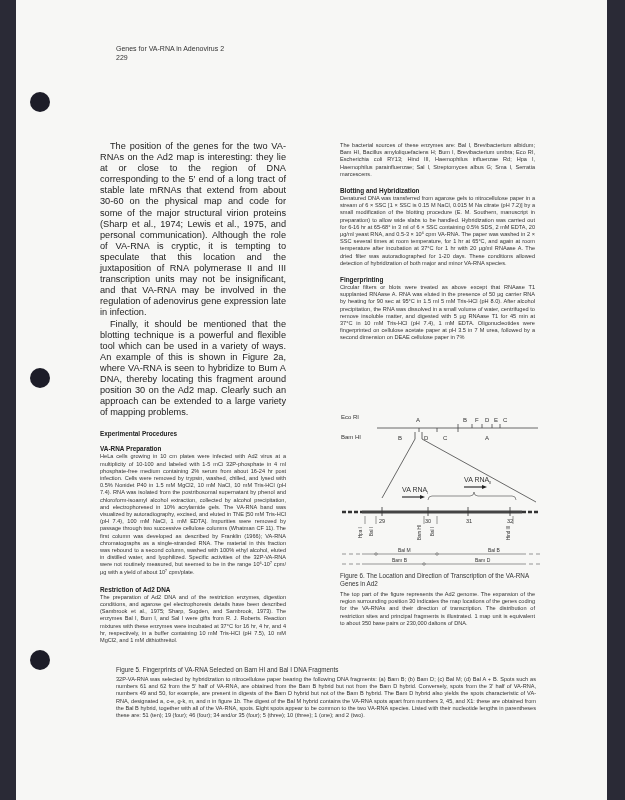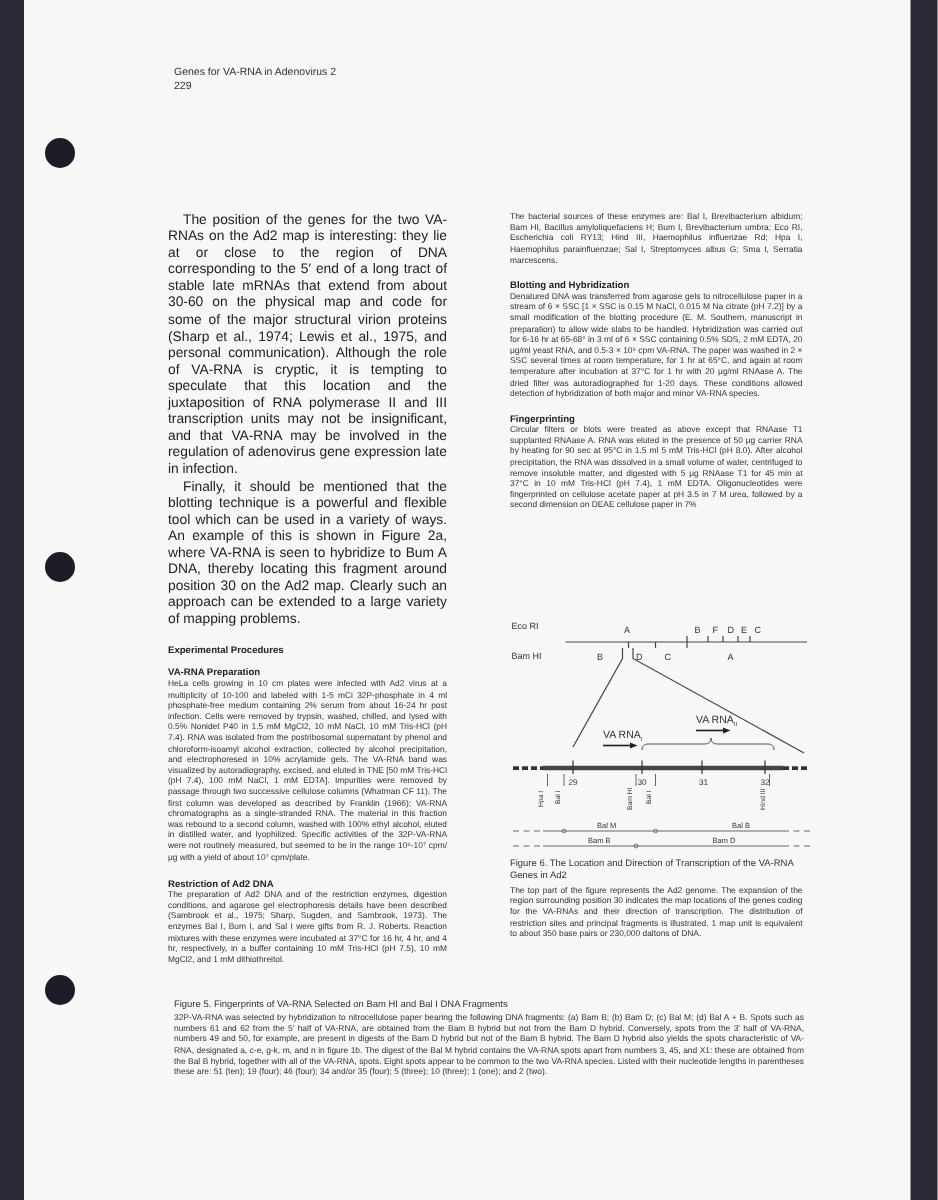--- a/index.html
+++ b/index.html
@@ -1,20 +1,20 @@
 <!DOCTYPE html>
 <html><head>
 <meta charset="utf-8">
 <style>
   html, body { margin:0; padding:0; }
   body { width:625px; height:800px; background:#2a2a36; position:relative; overflow:hidden; font-family:"Liberation Sans", sans-serif; }
   .page { position:absolute; left:16px; top:0; width:591px; height:800px; background:#f7f7f5; }
   .hole { position:absolute; left:30px; width:20px; height:20px; border-radius:50%; background:#1d1d28; }
   .running-head { position:absolute; left:116px; top:44px; font-size:7px; color:#333; line-height:9px; }
-  .col-left { position:absolute; left:112px; top:141px; width:186px; }
+  .col-left { position:absolute; left:100px; top:141px; width:186px; }
   .col-right { position:absolute; left:340px; top:142px; width:195px; }
   .body-lg { font-size:9.2px; line-height:11.1px; color:#222; text-align:justify; margin:0; text-indent:10px; }
   .small { font-size:5.6px; line-height:7.2px; color:#333; text-align:justify; margin:0; }
   .h-section { font-size:6.4px; font-weight:bold; color:#222; margin:12px 0 8px 0; }
   .h-sub { font-size:6.4px; font-weight:bold; color:#222; margin:8px 0 1px 0; }
   .fig-cap-title { font-size:6.3px; color:#333; line-height:8px; margin:0; }
   .caption-bottom { position:absolute; left:116px; top:666px; width:420px; }
   .diagram { position:absolute; left:340px; top:412px; width:200px; height:160px; }
   .fig6-cap { position:absolute; left:340px; top:572px; width:195px; }
   .mark-label { font-family:"Liberation Sans", sans-serif; fill:#333; }

